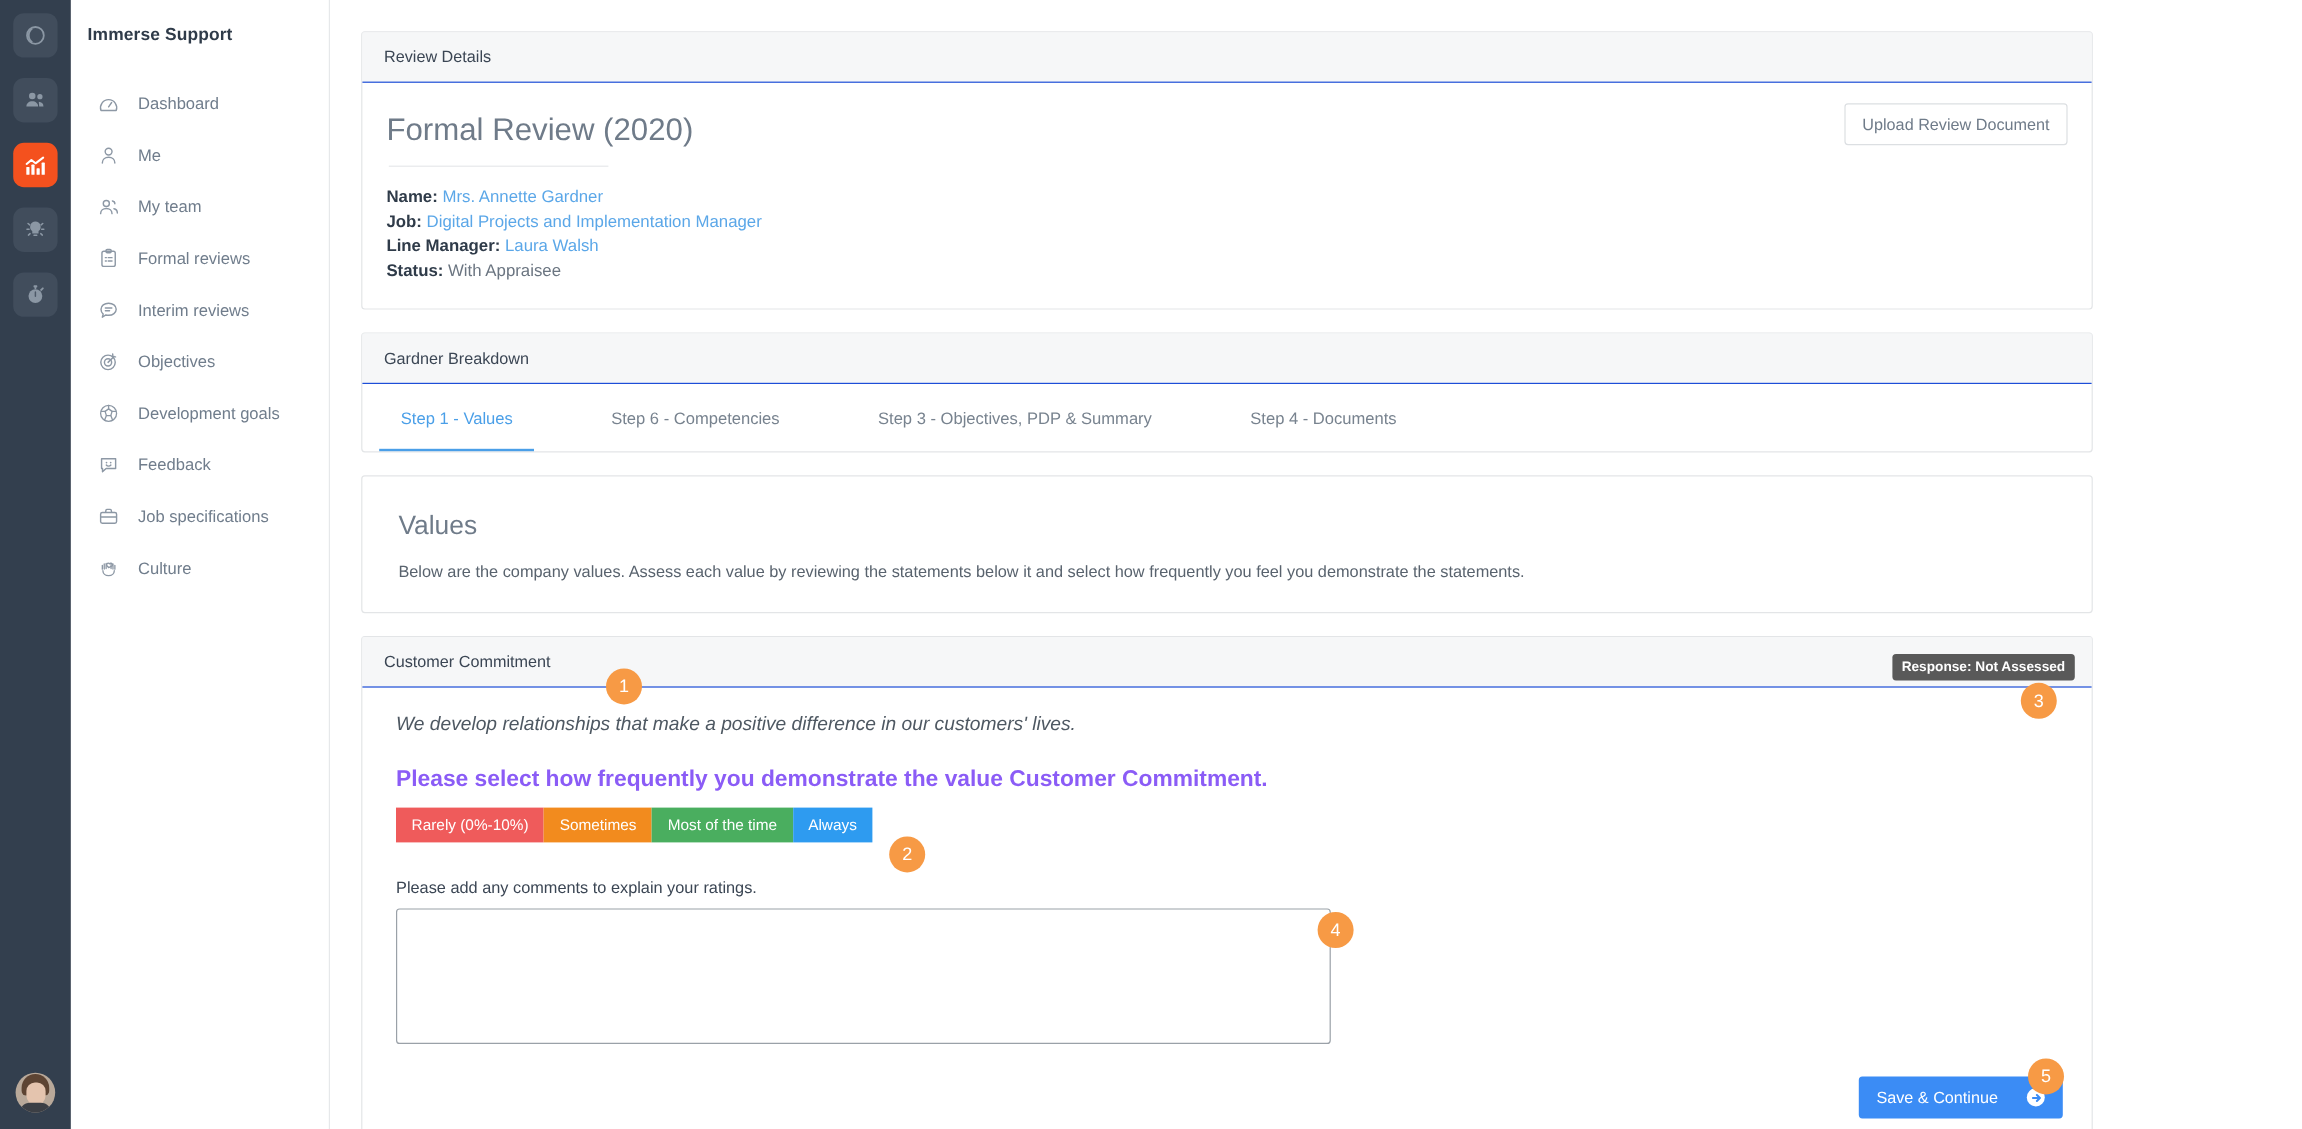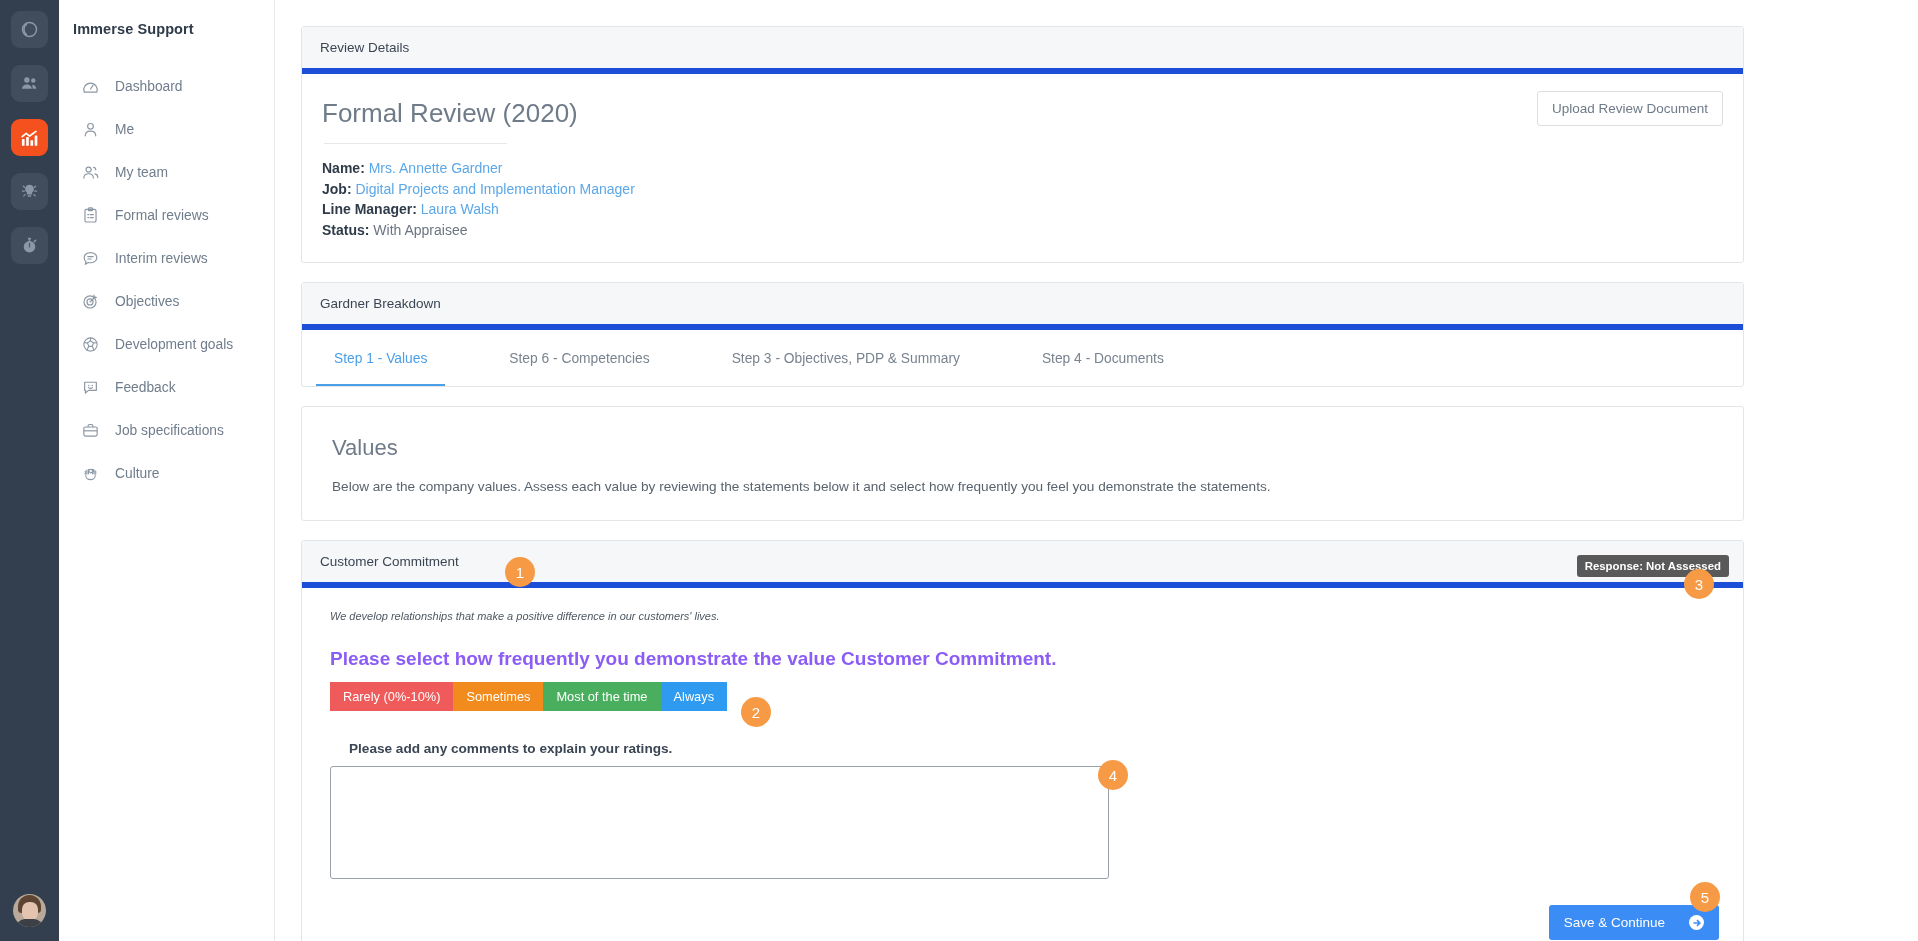--- a/index.html
+++ b/index.html
@@ -83,21 +83,21 @@
     overflow: hidden;
   }
   .card {
     background: #fff;
     border: 1px solid #e3e5e7;
     border-radius: 3px;
     margin-bottom: 19px;
   }
   .card-head {
     background: #f6f7f8;
-    border-bottom: 6px solid #1d4ed8;
+    border-bottom: 1px solid #1d4ed8;
     padding: 13px 18px;
     font-size: 13.5px; color: #3b4654;
     position: relative;
   }
   .card-body { padding: 18px 20px 22px 20px; position: relative; }
 
   .review-title {
     font-size: 26px; color: #6f7b89; font-weight: normal;
     padding: 6px 0 0 0;
   }
@@ -123,29 +123,29 @@
     cursor: pointer; border-bottom: 2px solid transparent;
     white-space: nowrap;
   }
   .tab.active { color: #4a9fe8; border-bottom-color: #4a9fe8; }
 
   
   .values-title { font-size: 22px; color: #6f7b89; font-weight: normal; padding: 10px 0 0 10px; }
   .values-desc { font-size: 13.6px; color: #59636e; padding: 18px 0 4px 10px; }
 
   
-  .statement { font-style: italic; font-size: 11px; color: #4e5862; padding: 4px 0 0 8px; }
+  .statement { font-style: italic; font-size: 16px; color: #4e5862; padding: 4px 0 0 8px; }
   .prompt { font-weight: bold; font-size: 19px; color: #8b5cf6; padding: 26px 0 0 8px; }
   .rating { display: flex; margin: 12px 0 0 8px; }
   .rate-btn {
     padding: 7px 13px; font-size: 12.8px; color: #fff;
     border: none; cursor: pointer; font-family: inherit;
     white-space: nowrap;
   }
-  .comments-label { font-weight: bold; font-size: 13.6px; color: #3b4654; padding: 30px 0 0 8px; margin-left: 19px; }
+  .comments-label { font-weight: normal; font-size: 13.6px; color: #3b4654; padding: 30px 0 0 8px; }
   .comments-box {
     margin: 10px 0 0 8px; width: 779px; height: 113px;
     border: 1px solid #9aa1a8; border-radius: 3px;
     resize: none; font-family: inherit; font-size: 13.5px; padding: 8px;
     color: #3b4654; background: #fff;
   }
   .save-row { display: flex; justify-content: flex-end; padding: 22px 4px 4px 0; }
   .save-btn {
     background: #3b8cf5; color: #fff; border: none; border-radius: 3px;
     font-size: 13.5px; padding: 10px 15px; cursor: pointer;

